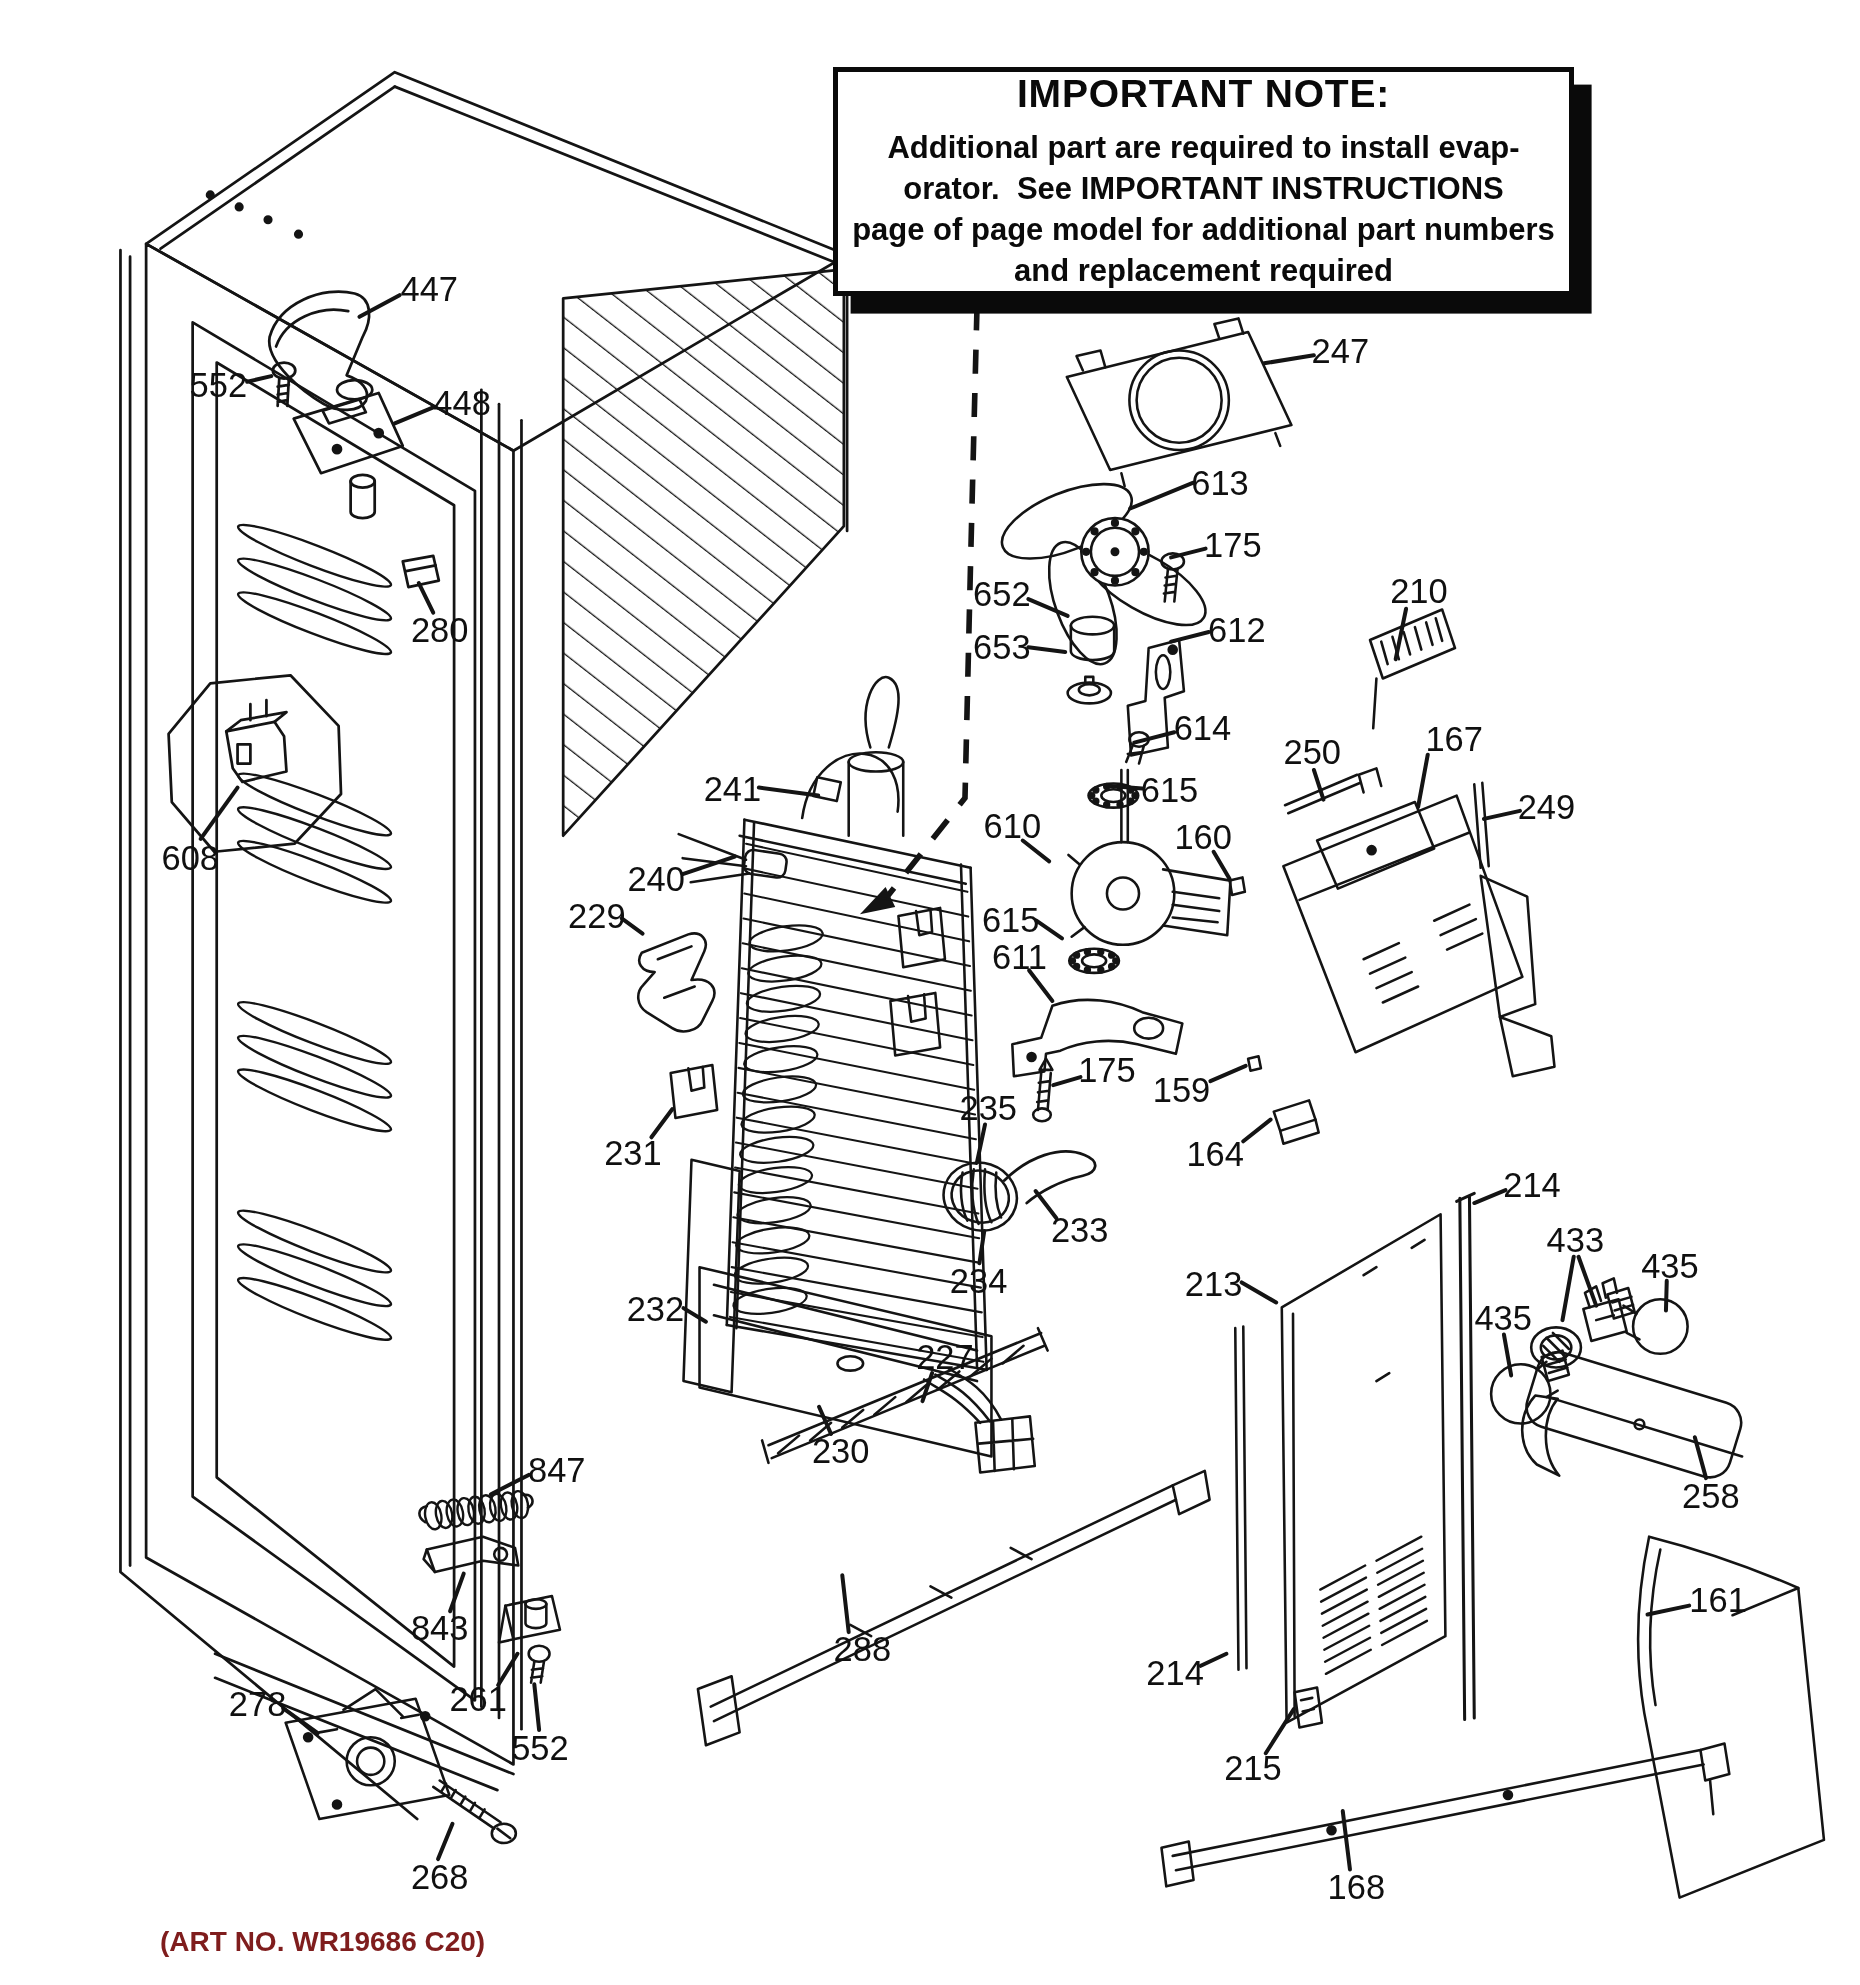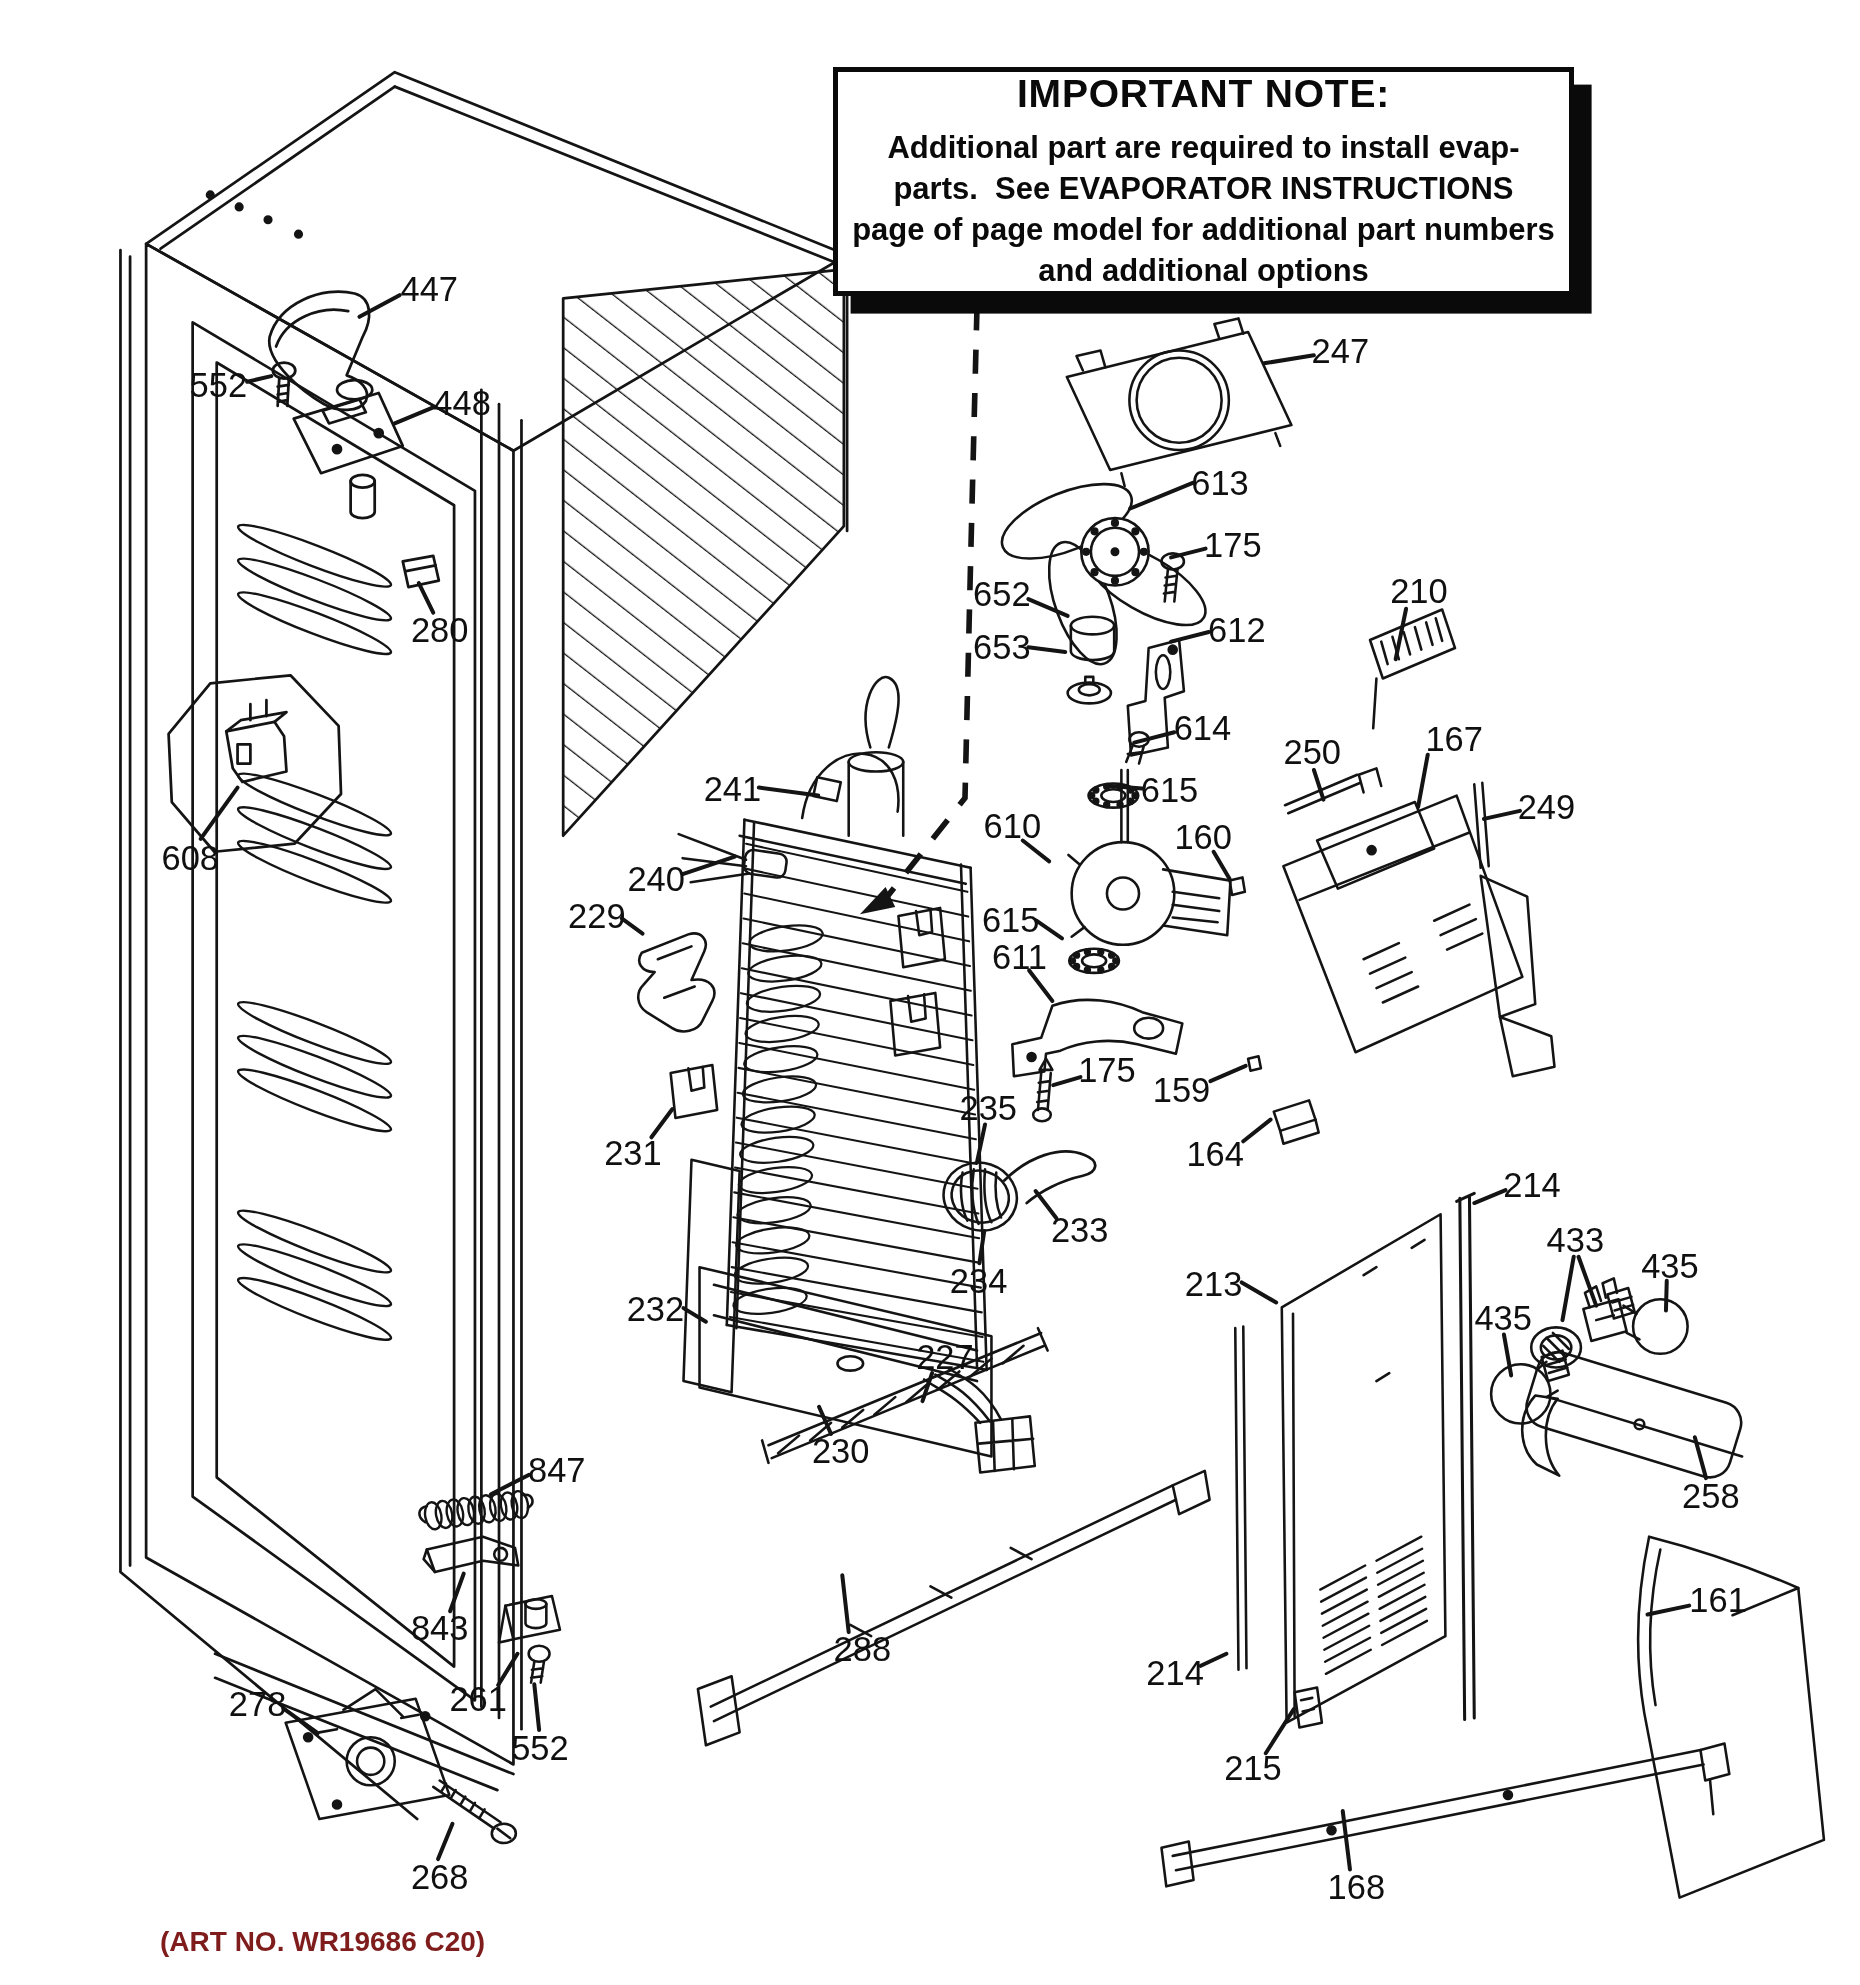--- a/index.html
+++ b/index.html
@@ -562,20 +562,20 @@
         <line x1="1578" y1="2186" x2="1613" y2="2131" stroke="#141414" stroke-width="5" stroke-linecap="round"></line>
         <text x="1562" y="2219" class="plabel" text-anchor="middle">215</text>
         <line x1="1683" y1="2331" x2="1674" y2="2258" stroke="#141414" stroke-width="5" stroke-linecap="round"></line>
         <text x="1691" y="2368" class="plabel" text-anchor="middle">168</text>
       </g>
     </svg>
 
   <div class="notebox">
     <div class="title">IMPORTANT NOTE:</div>
     <div class="line">Additional part are required to install evap-</div>
-    <div class="line">parts.  See EVAPORATOR INSTRUCTIONS</div>
+    <div class="line">orator.  See IMPORTANT INSTRUCTIONS</div>
     <div class="line">page of page model for additional part numbers</div>
-    <div class="line">and additional options</div>
+    <div class="line">and replacement required</div>
   </div>
 
   <div class="artno">(ART NO. WR19686 C20)</div>
 </div>
 
 
 </body></html>

